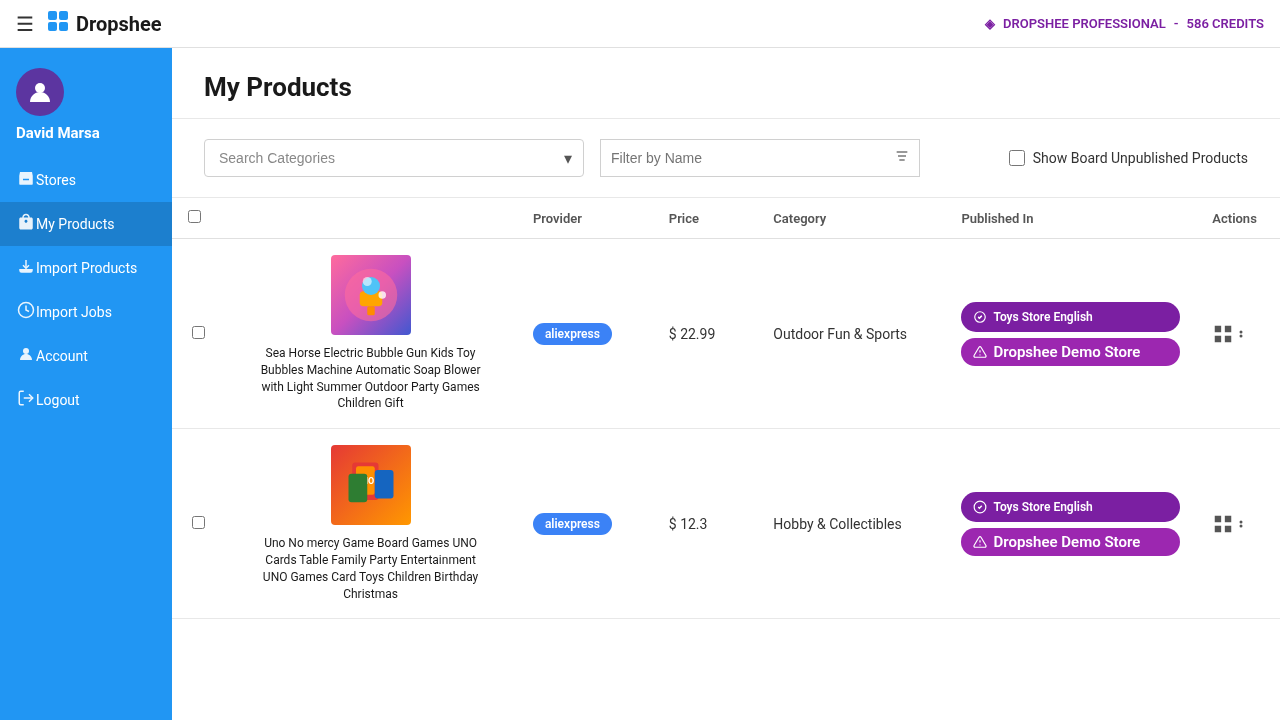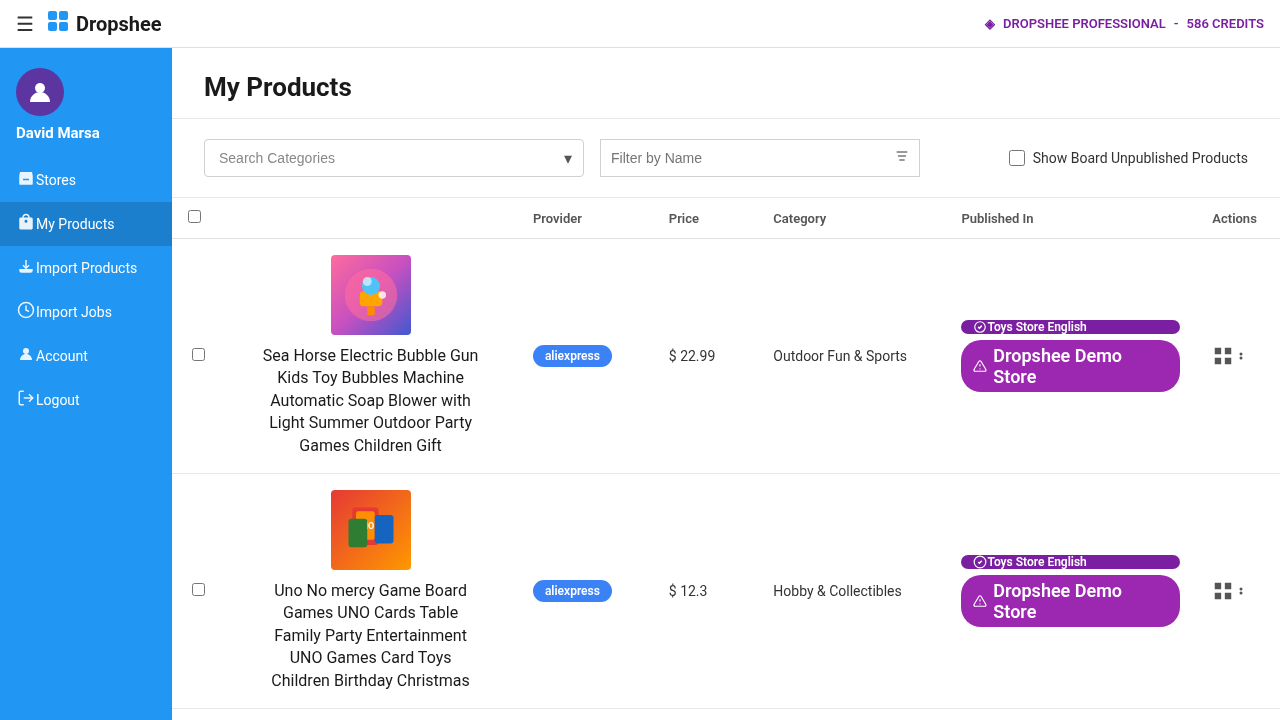--- a/index.html
+++ b/index.html
@@ -205,21 +205,21 @@
       overflow: hidden;
       font-size: 32px;
     }
     .product-img-bubble {
       background: linear-gradient(135deg, #ff6b9d, #c850c0, #4158d0);
     }
     .product-img-uno {
       background: linear-gradient(135deg, #e53935, #ff9800);
     }
     .product-name {
-      font-size: 16px;
+      font-size: 12px;
       color: #1a1a1a;
       text-align: center;
       line-height: 1.4;
       max-width: 220px;
     }
 
     .provider-badge {
       background: #3b82f6;
       color: #fff;
       border-radius: 20px;
@@ -231,32 +231,33 @@
 
     .published-badges {
       display: flex;
       flex-direction: column;
       gap: 6px;
     }
     .badge-green {
       background: #7B1FA2;
       color: #fff;
       border-radius: 20px;
-      padding: 0 12px;
+      padding: 8px 12px;
       font-size: 12px;
       font-weight: 600;
       display: flex;
       align-items: center;
+      gap: 6px;
     }
     .badge-yellow {
       background: #9C27B0;
       color: #fff;
       border-radius: 20px;
       padding: 5px 12px;
-      font-size: 18px;
+      font-size: 15px;
       font-weight: 600;
       display: flex;
       align-items: center;
       gap: 6px;
     }
 
     .actions-icon {
       color: #555;
       font-size: 20px;
       cursor: pointer;

